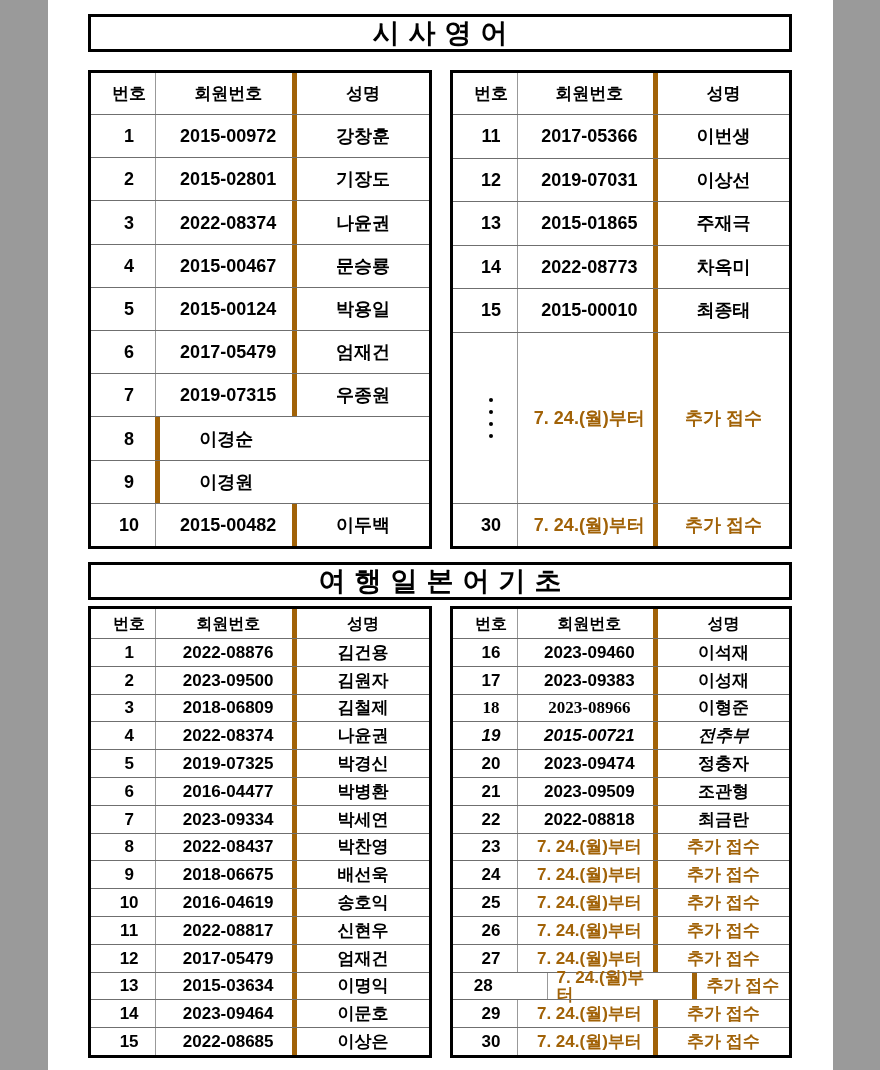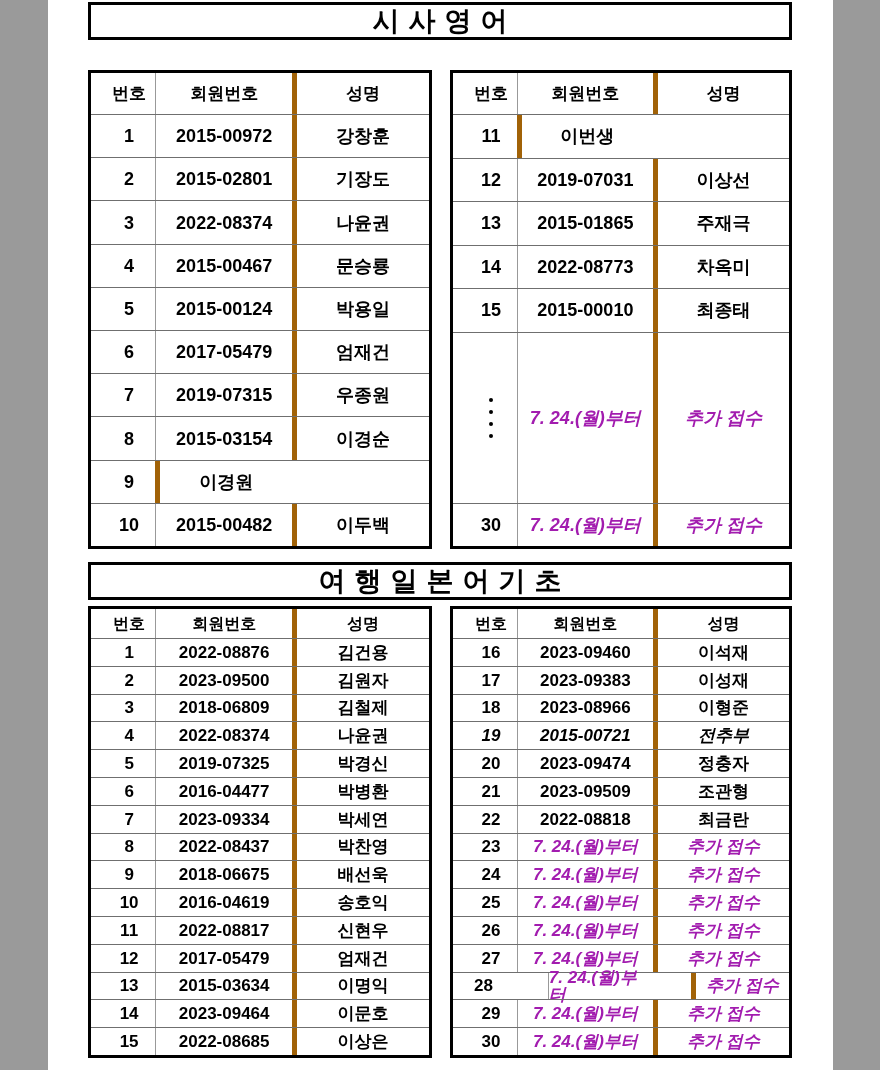--- a/index.html
+++ b/index.html
@@ -17,21 +17,21 @@
   .gutter.left{left:0;width:48px;}
   .gutter.right{right:0;width:47px;}
 
   .title-box{
     position:absolute;left:88px;width:704px;height:38px;
     border:3px solid #000;box-sizing:border-box;background:#fff;
     display:flex;align-items:center;justify-content:center;
     font-size:27px;font-weight:bold;color:#000;
     letter-spacing:9px;padding-left:9px;
   }
-  #title1{top:2px;}
+  #title1{top:14px;}
   #title2{top:562px;}
 
   .rtable{
     position:absolute;box-sizing:border-box;border:3px solid #000;background:#fff;
     display:flex;flex-direction:column;
   }
   .s1 .rtable{top:70px;height:479px;}
   #t1-left{left:88px;width:344px;}
   #t1-right{left:450px;width:342px;}
   .s2 .rtable{top:606px;height:452px;}
@@ -44,30 +44,30 @@
 
   .rows{display:flex;flex-direction:column;flex:1 1 auto;min-height:0;}
   .trow{display:flex;align-items:stretch;flex:1 1 0;border-top:1px solid #6f6f6f;min-height:0;}
 
   .tcell{
     display:flex;align-items:center;justify-content:center;
     font-weight:bold;color:#000;box-sizing:border-box;min-width:0;
     line-height:1;
   }
   .c-no{width:19%;padding-left:12px;}
-  .c-member{width:40.5%;border-left:1px solid #999;}
+  .c-member{width:40.5%;border-left:1px solid #999;padding-left:8px;}
   .c-name{width:40.5%;border-left:5px solid #a16207;}
 
   .thead .tcell{font-size:17px;}
   .s1 .rows .tcell{font-size:18px;}
   .s2 .rows .tcell{font-size:17px;}
   .s2 .thead .tcell{font-size:16px;}
 
   .trow.blue .c-member,
-  .trow.blue .c-name{color:#a21caf;font-style:italic;}
+  .trow.blue .c-name{color:#a16207;}
 
   .tcell.dots{flex-direction:column;}
   .dot{width:4px;height:4px;border-radius:50%;background:#000;margin:4px 0;}
 </style>
 </head>
 <body>
 
 <div class="canvas">
   <div class="gutter left"></div>
   <div class="gutter right"></div>
@@ -112,21 +112,20 @@
             <div class="tcell c-member">2017-05479</div>
             <div class="tcell c-name">엄재건</div>
           </div>
           <div class="trow" style="flex-grow: 1;">
             <div class="tcell c-no">7</div>
             <div class="tcell c-member">2019-07315</div>
             <div class="tcell c-name">우종원</div>
           </div>
           <div class="trow" style="flex-grow: 1;">
             <div class="tcell c-no">8</div>
-            <div class="tcell c-member">2015-03154</div>
             <div class="tcell c-name">이경순</div>
           </div>
           <div class="trow" style="flex-grow: 1;">
             <div class="tcell c-no">9</div>
             <div class="tcell c-name">이경원</div>
           </div>
           <div class="trow" style="flex-grow: 1;">
             <div class="tcell c-no">10</div>
             <div class="tcell c-member">2015-00482</div>
             <div class="tcell c-name">이두백</div>
@@ -136,20 +135,21 @@
 
     <div class="rtable" id="t1-right">
       <div class="thead">
         <div class="tcell c-no">번호</div>
         <div class="tcell c-member">회원번호</div>
         <div class="tcell c-name">성명</div>
       </div>
       <div class="rows">
           <div class="trow" style="flex-grow: 1;">
             <div class="tcell c-no">11</div>
+            <div class="tcell c-member">2017-05366</div>
             <div class="tcell c-name">이번생</div>
           </div>
           <div class="trow" style="flex-grow: 1;">
             <div class="tcell c-no">12</div>
             <div class="tcell c-member">2019-07031</div>
             <div class="tcell c-name">이상선</div>
           </div>
           <div class="trow" style="flex-grow: 1;">
             <div class="tcell c-no">13</div>
             <div class="tcell c-member">2015-01865</div>
@@ -282,21 +282,21 @@
           <div class="trow" style="flex-grow: 1;">
             <div class="tcell c-no">16</div>
             <div class="tcell c-member">2023-09460</div>
             <div class="tcell c-name">이석재</div>
           </div>
           <div class="trow" style="flex-grow: 1;">
             <div class="tcell c-no">17</div>
             <div class="tcell c-member">2023-09383</div>
             <div class="tcell c-name">이성재</div>
           </div>
-          <div class="trow" style="flex-grow: 1;">
+          <div class="trow" style="flex-grow: 1; font-family: Liberation Serif, serif;">
             <div class="tcell c-no">18</div>
             <div class="tcell c-member">2023-08966</div>
             <div class="tcell c-name">이형준</div>
           </div>
           <div class="trow" style="flex-grow: 1; font-style: italic;">
             <div class="tcell c-no">19</div>
             <div class="tcell c-member">2015-00721</div>
             <div class="tcell c-name">전추부</div>
           </div>
           <div class="trow" style="flex-grow: 1;">

